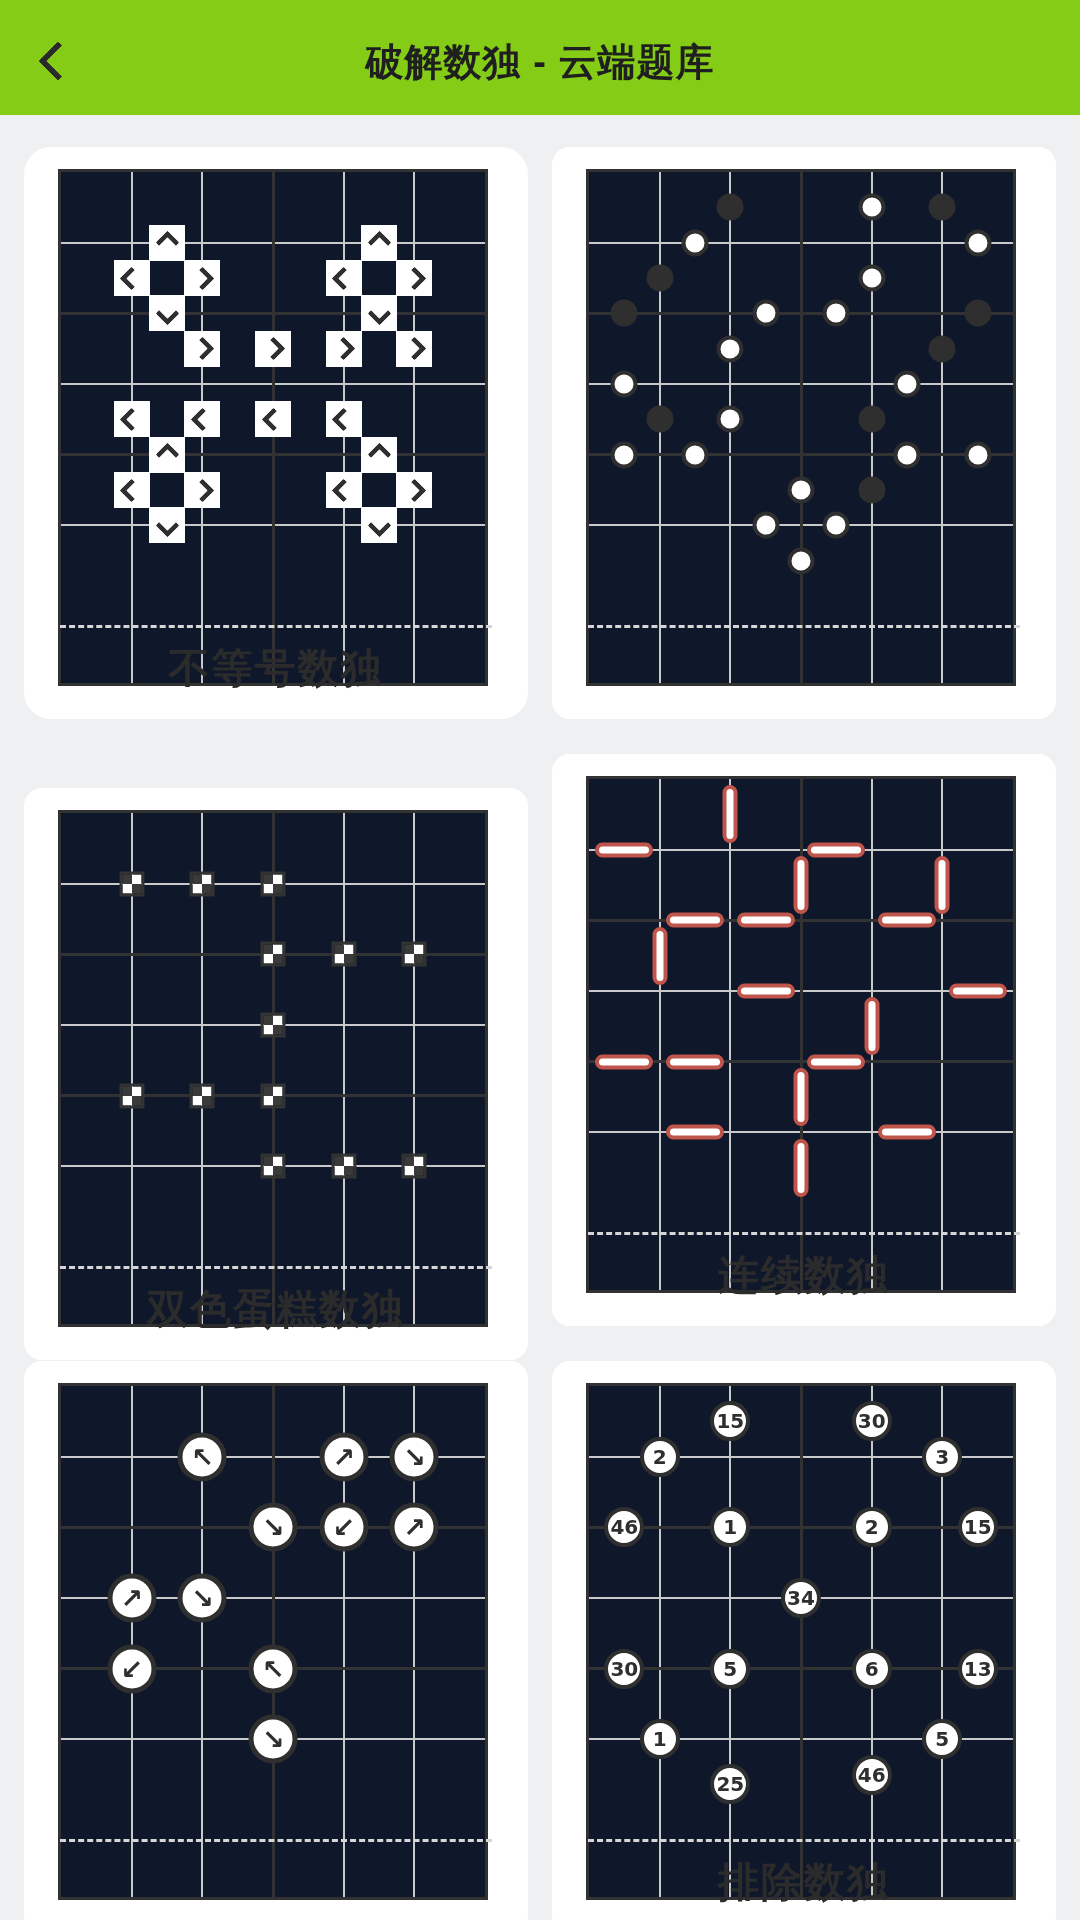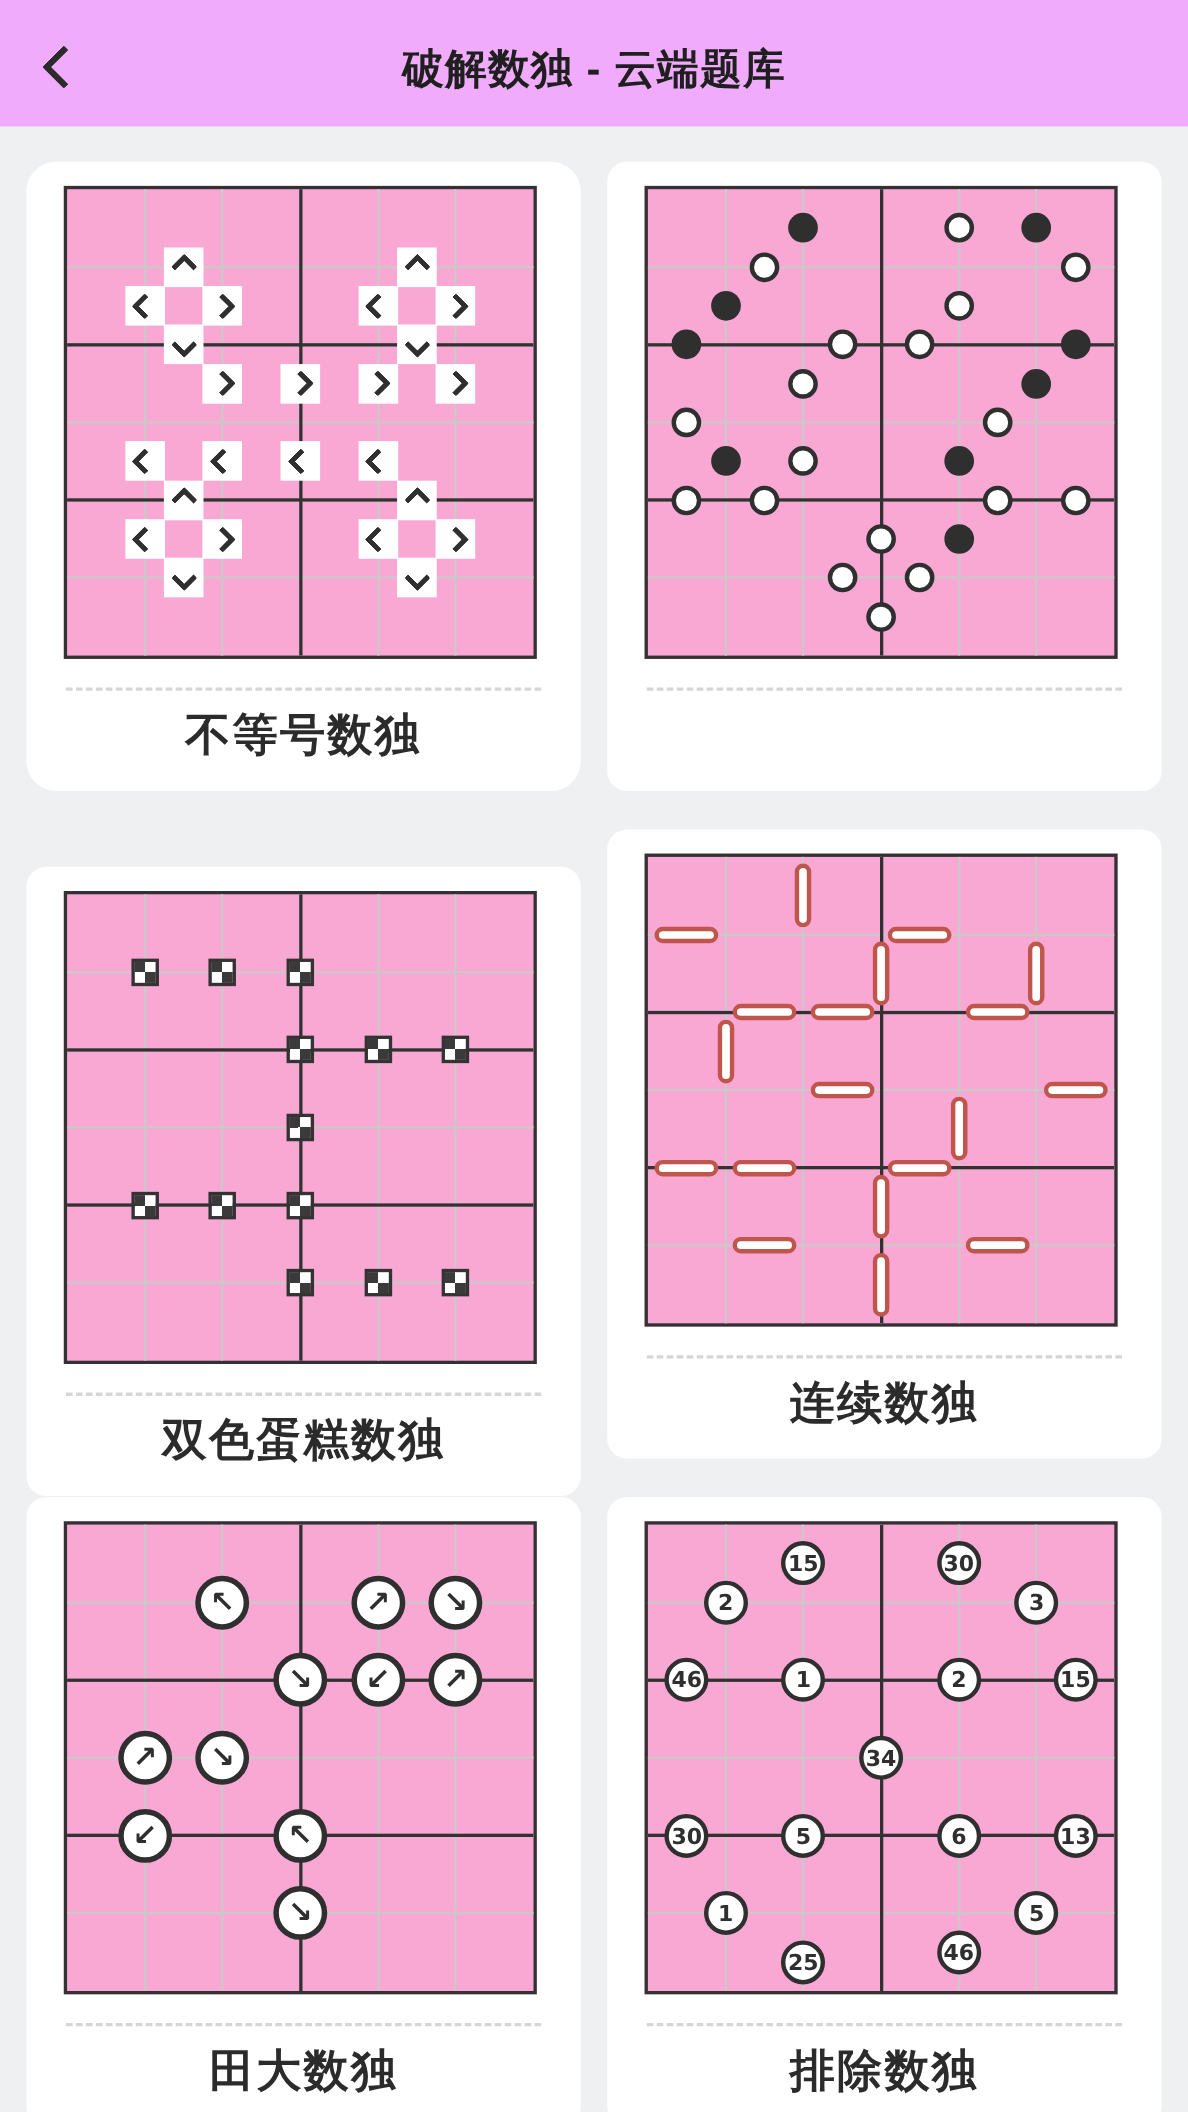--- a/index.html
+++ b/index.html
@@ -9,38 +9,38 @@
     --grid-dark:#323232;
     --grid-light:#c9c9c9;
     --text-dark:#2b2b2b;
     --accent-red:#c0554b;
     --divider:#d6d6d6;
   }
   *{margin:0;padding:0;}
   html,body{width:1080px;height:1920px;overflow:hidden;}
   body{background:var(--page-bg);font-family:"Liberation Sans","DejaVu Sans",sans-serif;position:relative;}
 
-  .header{position:absolute;top:0;left:0;width:1080px;height:115px;background:#f0abfc;z-index:5;}
+  .header{position:absolute;top:0;left:0;width:1080px;height:115px;background:#84cc16;z-index:5;}
   .back-btn{position:absolute;left:22px;top:26px;width:66px;height:66px;cursor:pointer;}
   .back-chevron{position:absolute;left:22px;top:21px;width:22px;height:22px;
     border-left:6px solid var(--text-dark);border-bottom:6px solid var(--text-dark);
     transform:rotate(45deg);border-radius:2px;}
   .header-title{position:absolute;left:0;right:0;top:37px;text-align:center;
     font-size:38px;font-weight:600;color:#1f1f1f;letter-spacing:1px;}
 
   .card{position:absolute;width:504px;height:572px;background:var(--card-bg);border-radius:18px;}
   .card.c0{left:24px;top:147px;border-radius:27px;}
   .card.c1{left:552px;top:147px;}
   .card.c2{left:24px;top:788px;}
   .card.c3{left:552px;top:754px;}
   .card.c4{left:24px;top:1361px;}
   .card.c5{left:552px;top:1361px;}
 
-  .grid{position:absolute;left:34px;top:22px;width:430px;height:430px;
-    border:3px solid var(--grid-dark);box-sizing:border-box;background:#f9a8d4;}
+  .grid{position:absolute;left:34px;top:22px;width:430px;height:517px;
+    border:3px solid var(--grid-dark);box-sizing:border-box;background:#0f172a;}
 
   .gline{position:absolute;background:var(--grid-light);}
   .gv{top:0;bottom:0;width:2px;}
   .gh{left:0;right:0;height:2px;}
   .gv.gthick{width:3px;background:var(--grid-dark);}
   .gh.gthick{height:3px;background:var(--grid-dark);}
 
   .divider{position:absolute;left:36px;right:36px;top:478px;border-top:3px dashed var(--divider);}
   .card-label{position:absolute;left:0;right:0;top:494px;text-align:center;
     font-size:41px;font-weight:bold;color:var(--text-dark);letter-spacing:2px;}
@@ -321,21 +321,20 @@
       <div class="mk arrow-circle" style="left: 212px; top: 141.333px;">↘</div>
       <div class="mk arrow-circle" style="left: 282.667px; top: 141.333px;">↙</div>
       <div class="mk arrow-circle" style="left: 353.333px; top: 141.333px;">↗</div>
       <div class="mk arrow-circle" style="left: 70.6667px; top: 212px;">↗</div>
       <div class="mk arrow-circle" style="left: 141.333px; top: 212px;">↘</div>
       <div class="mk arrow-circle" style="left: 70.6667px; top: 282.667px;">↙</div>
       <div class="mk arrow-circle" style="left: 212px; top: 282.667px;">↖</div>
       <div class="mk arrow-circle" style="left: 212px; top: 353.333px;">↘</div>
     </div>
   <div class="divider"></div>
-  <div class="card-label">田大数独</div>
 </div>
 
 <div class="card c5">
   <div class="grid">
       <div class="gline gv" style="left: 69.6667px;"></div>
       <div class="gline gv" style="left: 140.333px;"></div>
       <div class="gline gv" style="left: 211px;"></div>
       <div class="gline gv" style="left: 281.667px;"></div>
       <div class="gline gv" style="left: 352.333px;"></div>
       <div class="gline gh" style="top: 69.6667px;"></div>

